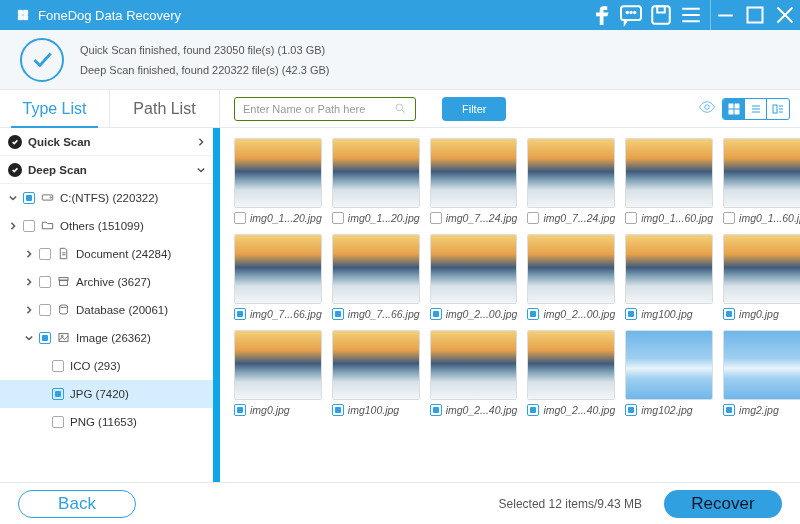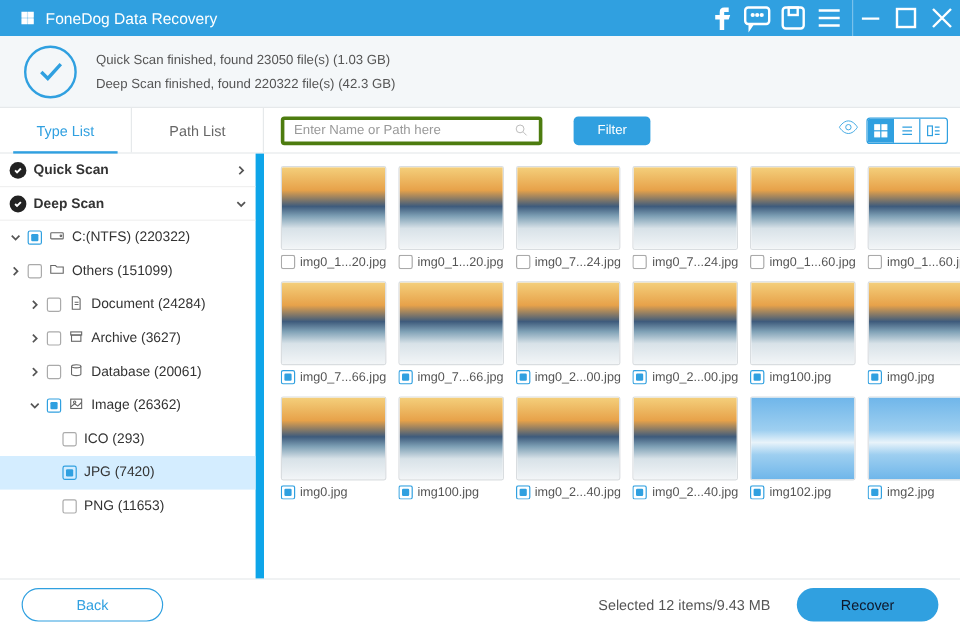--- a/index.html
+++ b/index.html
@@ -22,25 +22,25 @@
   .summary { height: 60px; background: #f4f7f9; border-bottom:1px solid #e6e9eb;
     display:flex; align-items:center; padding-left:20px; font-size:11px; color:#555 }
   .summary .check { width:44px; height:44px; border:2px solid #30a0e0; border-radius:50%;
     display:flex; align-items:center; justify-content:center; margin-right:16px; }
   .summary .check svg { width:26px; height:26px; stroke:#30a0e0; stroke-width:2.6; fill:none }
   .summary .lines div { line-height:20px }
 
   
   .toolbar { height:38px; display:flex; align-items:center; border-bottom:1px solid #e6e9eb; }
   .tabs { width:220px; display:flex; height:100% }
-  .tab { flex:1; display:flex; align-items:center; justify-content:center; font-size:12px;
+  .tab { flex:1; display:flex; align-items:center; justify-content:center; font-size:16px;
     color:#666; cursor:pointer; border-right:1px solid #e6e9eb; position:relative }
   .tab.active { color:#30a0e0 }
   .tab.active::after { content:""; position:absolute; bottom:-1px; left:10%; width:80%; height:2px; background:#30a0e0 }
-  .search { margin-left:14px; width:218px; height:24px; border:3px solid #4d7c0f; border-radius:3px;
+  .search { margin-left:14px; width:182px; height:24px; border:1px solid #4d7c0f; border-radius:3px;
     display:flex; align-items:center; padding:0 8px; color:#999; font-size:11px }
   .search span { flex:1 }
   .search svg { width:13px; height:13px; stroke:#999; fill:none }
   .filter-btn { margin-left:26px; height:24px; padding:0 20px; background:#30a0e0; color:#fff;
     border-radius:4px; font-size:11px; display:flex; align-items:center; justify-content:center }
   .viewbar { margin-left:auto; margin-right:10px; display:flex; align-items:center; gap:6px }
   .view-eye svg{ width:18px; height:18px; stroke:#30a0e0; fill:none }
   .viewtoggle { display:flex; border:1px solid #30a0e0; border-radius:3px; overflow:hidden; height:22px }
   .viewtoggle div{ width:22px; display:flex; align-items:center; justify-content:center; border-right:1px solid #30a0e0 }
   .viewtoggle div:last-child{ border-right:none }
@@ -61,29 +61,29 @@
   .row.header:last-of-type{border-bottom:none}
   .cb { width:12px; height:12px; border:1.3px solid #aaa; border-radius:2px; display:inline-flex; align-items:center; justify-content:center; flex-shrink:0 }
   .cb.on { border-color:#30a0e0 }
   .cb.on::after { content:""; width:6px; height:6px; background:#30a0e0; border-radius:1px }
   .typeicon svg{ width:13px; height:13px; stroke:#666; fill:none; stroke-width:1.4 }
   .row.hl { background:#d4edff }
 
   
   .gridpane { flex:1; padding:10px 14px 0 14px; overflow:auto }
   .grid { display:grid; grid-template-columns: repeat(6, 1fr); gap:10px; }
-  .card { display:flex; flex-direction:column; align-items:stretch; }
+  .card { display:flex; flex-direction:column; align-items:stretch;font-style:italic; }
   .thumb { height:70px; border:1px solid #d9dde0; border-radius:2px; overflow:hidden; }
   .scene { width:100%; height:100%; background:linear-gradient(#f4cf7b 0%, #e7a24a 28%, #3e5b7c 48%, #7ea0b5 60%, #d8e2e8 75%, #f2f5f7 100%); }
   .lake { width:100%; height:100%; background:linear-gradient(#6fb6ea 0%, #9ecff0 40%, #e8f3fa 55%, #9ecff0 70%, #6fb6ea 100%); }
   .caption { display:flex; align-items:center; gap:4px; font-size:10.5px; color:#555; margin-top:4px; white-space:nowrap; overflow:hidden }
 
   
   .footer { height:42px; display:flex; align-items:center; padding:0 18px; border-top:1px solid #e6e9eb; font-size:12px; color:#555 }
-  .back-btn, .recover-btn { height:28px; width:118px; border-radius:14px; display:flex; align-items:center; justify-content:center; font-size:12px }
+  .back-btn, .recover-btn { height:28px; width:118px; border-radius:14px; display:flex; align-items:center; justify-content:center; font-size:17px }
   .back-btn { border:1.5px solid #30a0e0; color:#30a0e0 }
   .recover-btn { background:#30a0e0; color:#0f172a }
   .footer .mid { flex:1; text-align:right; padding-right:22px }
 </style>
 </head>
 <body>
 
 <div class="titlebar">
   <span class="brand-icon">
     <svg viewBox="0 0 24 24">

